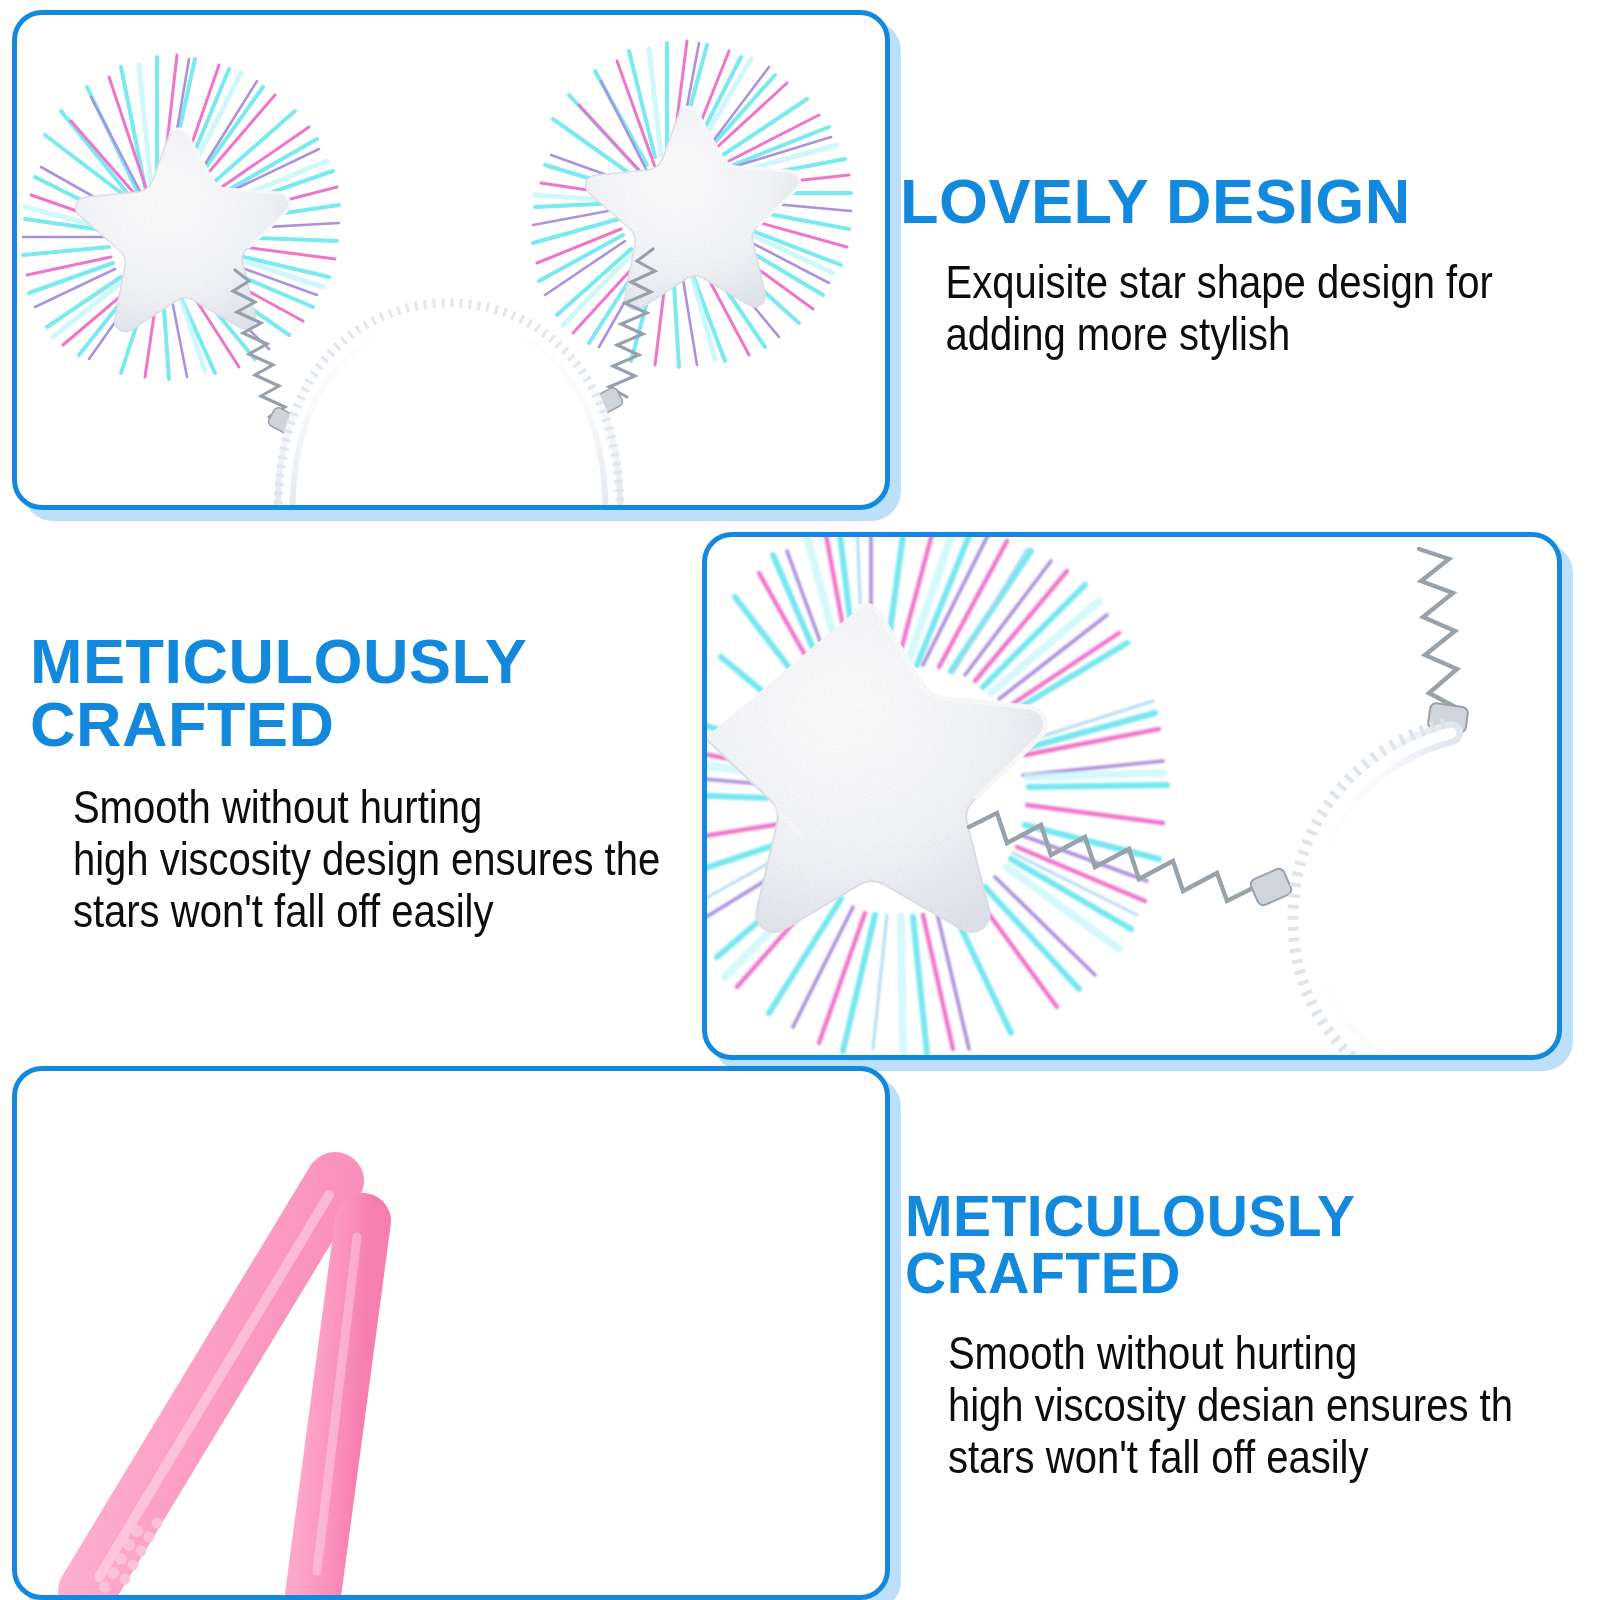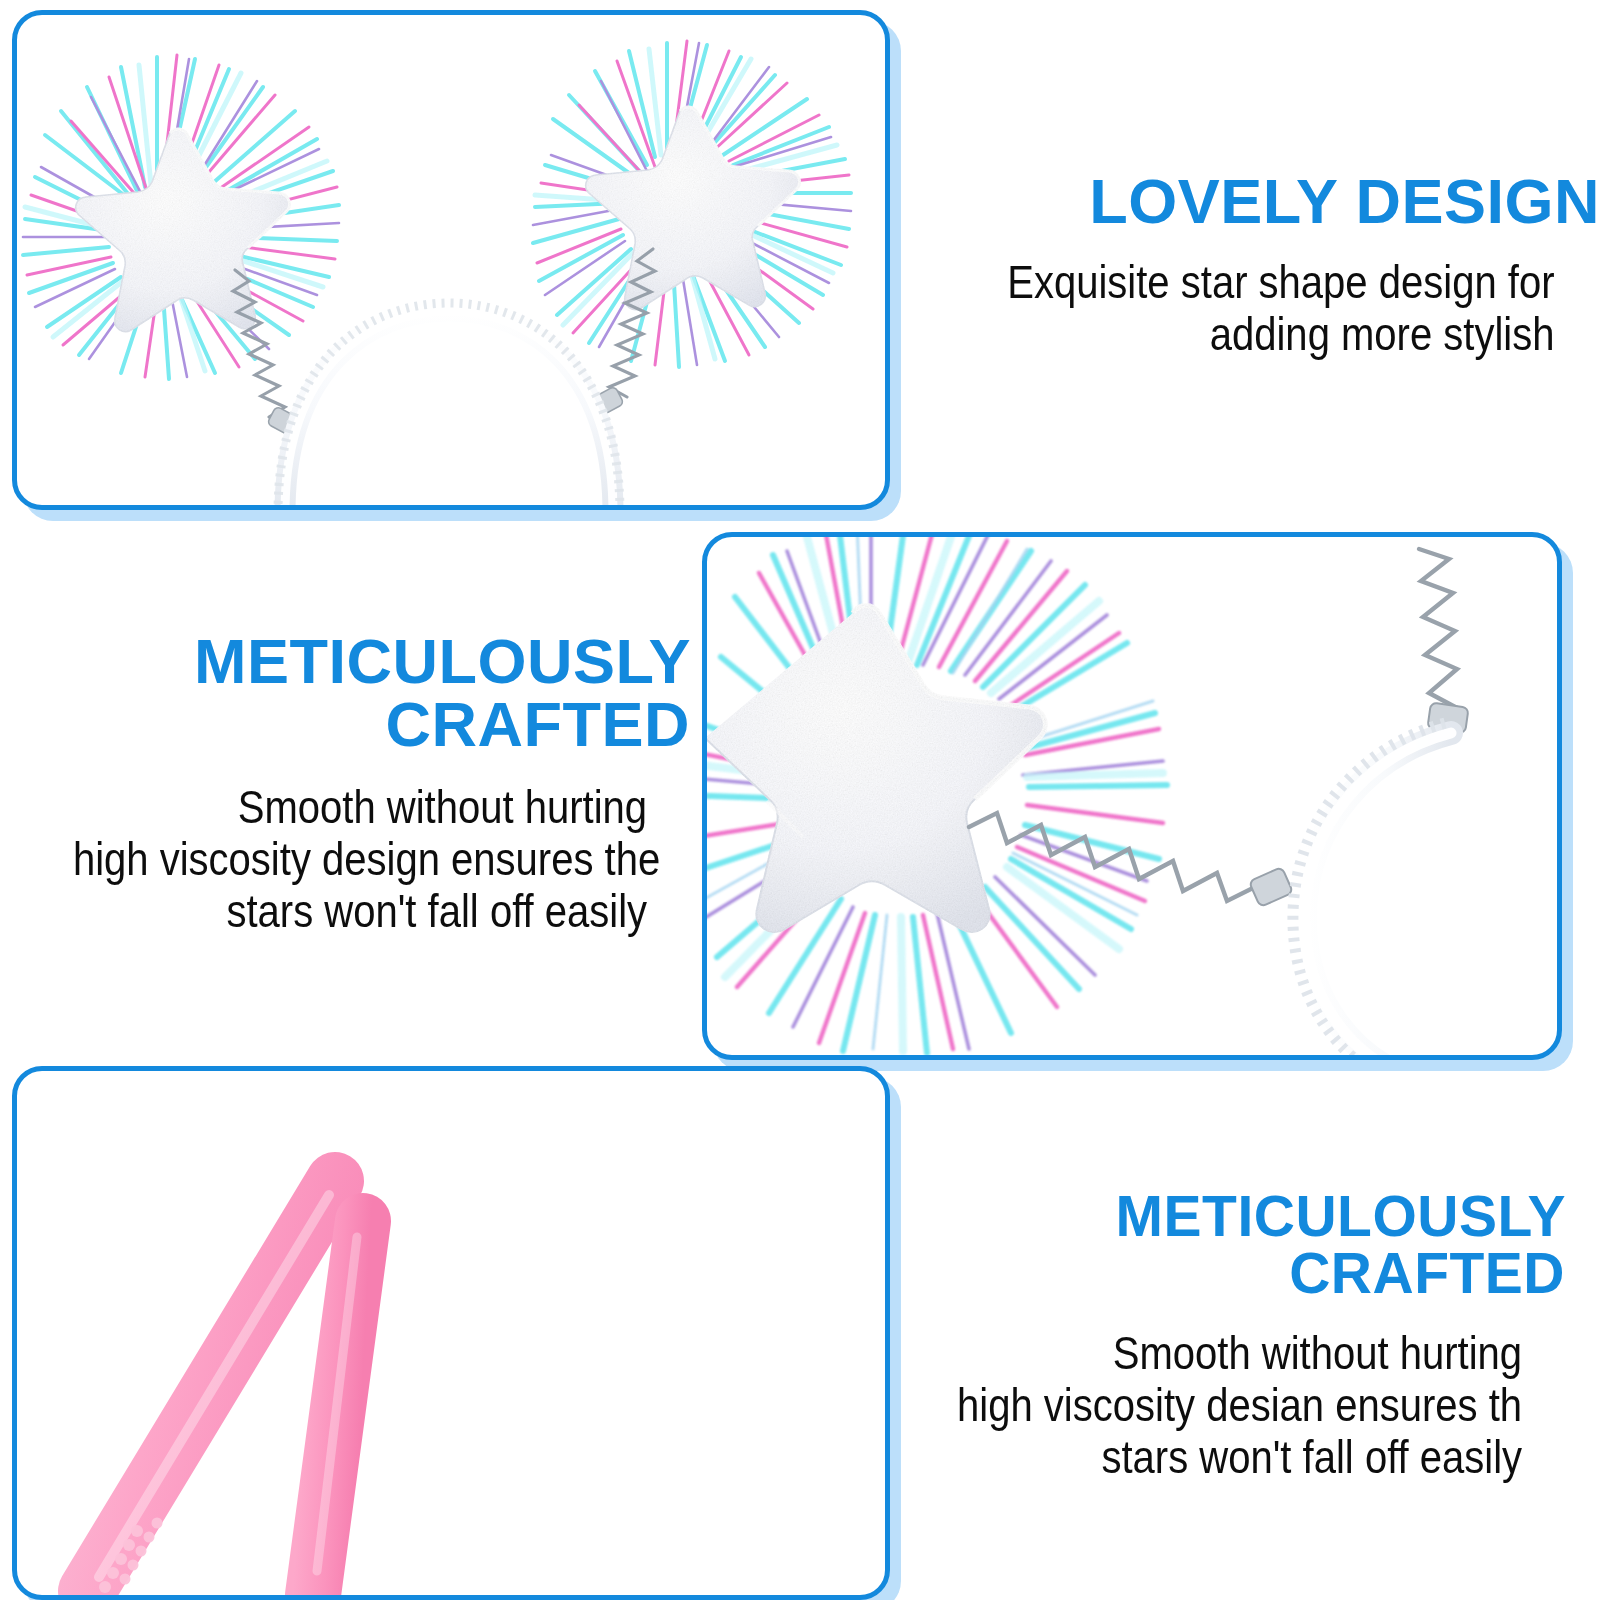--- a/index.html
+++ b/index.html
@@ -28,21 +28,21 @@
     background: #ffffff;
     box-shadow: 11px 11px 0 0 #bcdffa;
     overflow: hidden;
   }
 
   .panel-top-left    { left: 12px;  top: 10px;   width: 878px;  height: 500px; }
   .panel-middle      { left: 702px; top: 532px;  width: 860px;  height: 528px; }
   .panel-bottom-left { left: 12px;  top: 1066px; width: 878px;  height: 534px; }
 
   
-  .textblock { position: absolute; text-align: right; }
+  .textblock { position: absolute; text-align: left; }
 
   .heading {
     color: #1389dd;
     font-weight: bold;
     letter-spacing: 0.5px;
     line-height: 1.0;
     text-transform: uppercase;
   }
 
   .body-copy {

